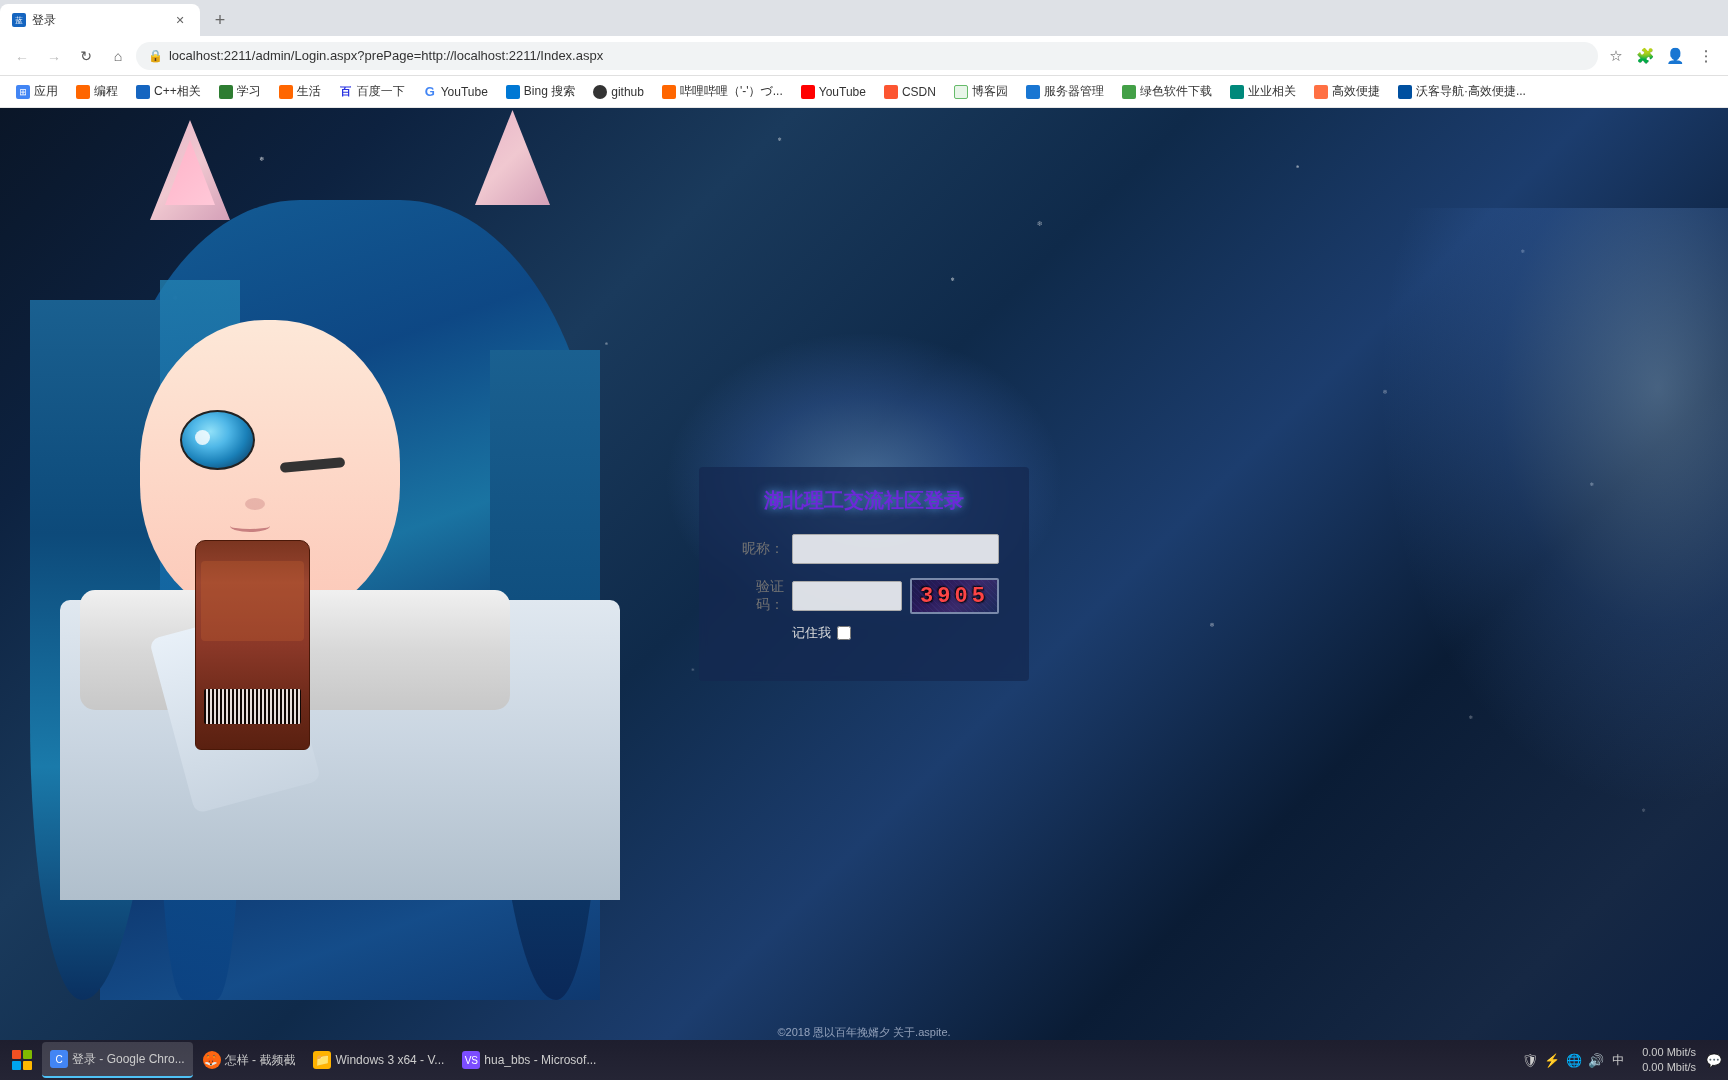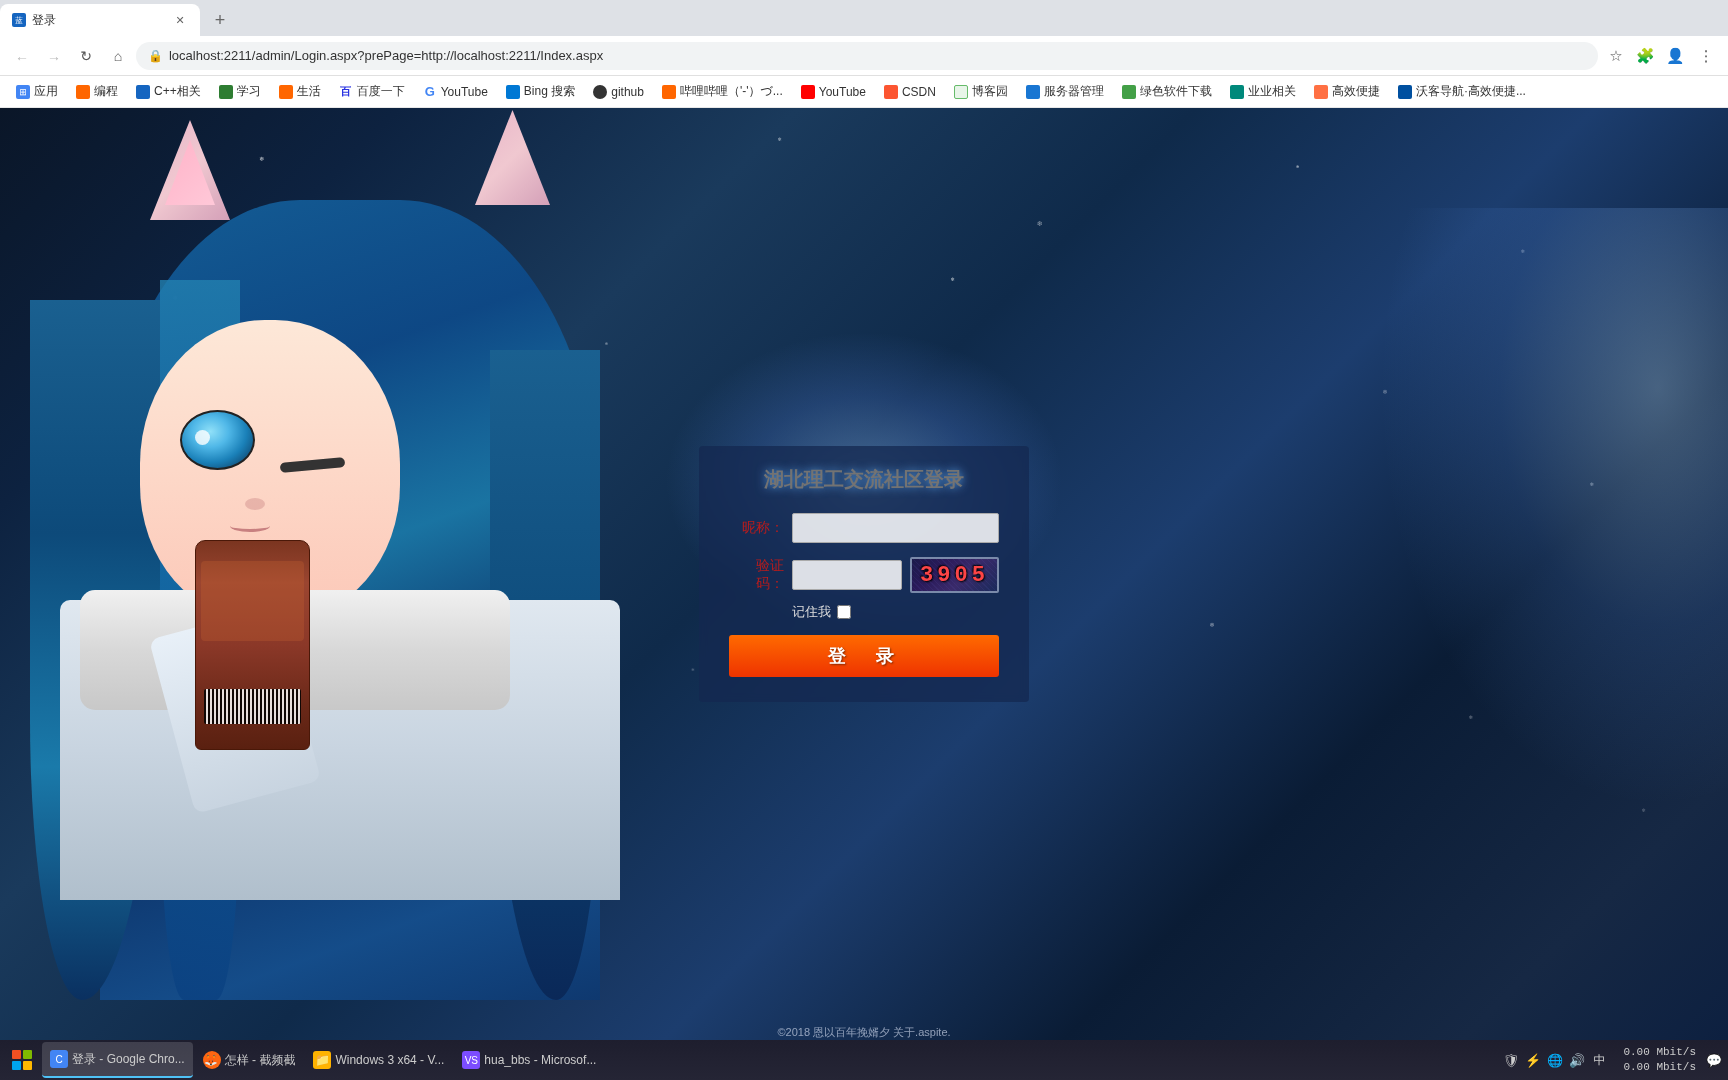--- a/index.html
+++ b/index.html
@@ -234,36 +234,36 @@
       transform: translate(-50%, -50%);
       width: 330px;
       background: rgba(20, 40, 80, 0.75);
       border-radius: 4px;
       padding: 20px 30px 25px;
       backdrop-filter: blur(4px);
     }
 
     .login-title {
       text-align: center;
-      color: #737373;
+      color: #6d28d9;
       font-size: 20px;
       font-weight: bold;
       margin-bottom: 20px;
       text-shadow: 0 0 10px rgba(100,180,255,0.8);
     }
 
     .form-row {
       display: flex;
       align-items: center;
       margin-bottom: 14px;
       gap: 8px;
     }
 
     .form-label {
-      color: #b91c1c;
+      color: #737373;
       font-size: 14px;
       width: 55px;
       text-align: right;
       flex-shrink: 0;
     }
 
     .form-input {
       flex: 1;
       height: 30px;
       background: rgba(255,255,255,0.85);
@@ -449,21 +449,20 @@
       font-size: 13px;
       cursor: pointer;
     }
     .taskbar-clock {
       text-align: center;
       font-size: 11px;
       color: #ccc;
       line-height: 1.4;
       cursor: pointer;
       padding: 0 6px;
-      font-family: Liberation Mono, monospace;
     }
     .taskbar-lang {
       font-size: 12px;
       color: #ccc;
       padding: 0 4px;
       cursor: pointer;
     }
     .taskbar-notif {
       width: 20px;
       height: 20px;
@@ -675,21 +674,20 @@
         </div>
       </div>
 
       
       <div class="remember-row">
         <span class="remember-label">记住我</span>
         <input class="remember-checkbox" type="checkbox" style="">
       </div>
 
       
-      <button class="login-btn">登　录</button>
     </div>
 
     <div class="page-footer">
       <span>©2018 恩以百年挽婿夕  关于.aspite.</span>
     </div>
 
   </div>
 
   <div class="taskbar">
     <div class="taskbar-start">

